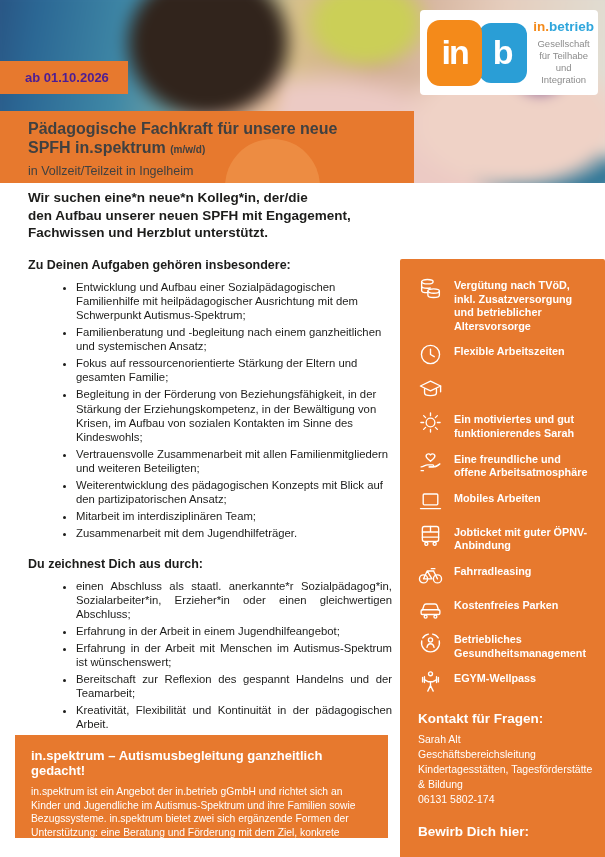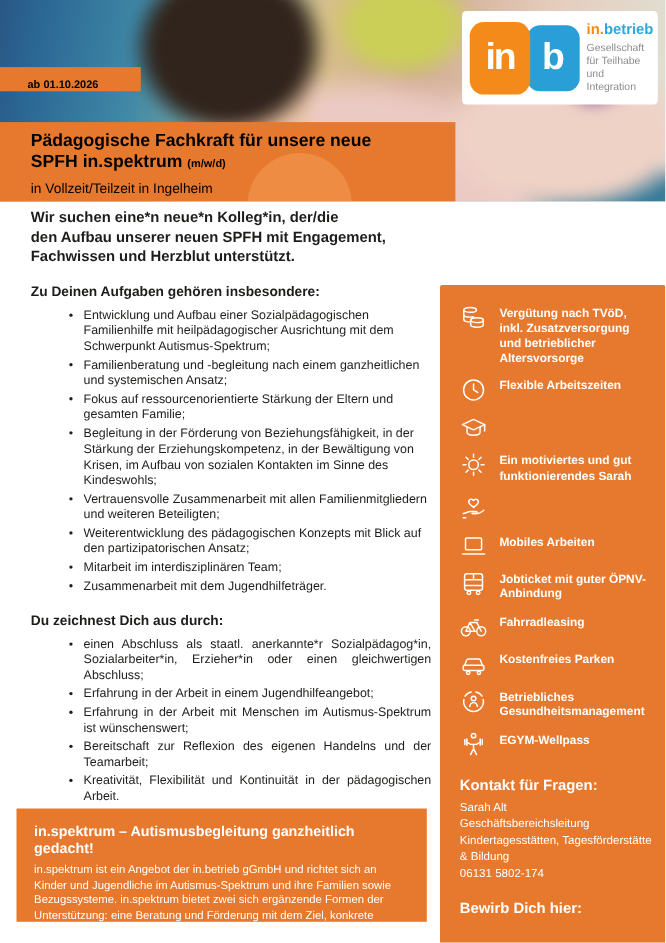--- a/index.html
+++ b/index.html
@@ -13,39 +13,39 @@
       radial-gradient(circle at 552px 78px, #7b4e8e 0 20px, rgba(123,78,142,0) 34px),
       radial-gradient(ellipse 125px 115px at 220px 55px, #31241c 0 55%, rgba(49,36,28,0) 72%),
       radial-gradient(ellipse 55px 72px at 262px 100px, #e6c1a4 0 50%, rgba(230,193,164,0) 70%),
       radial-gradient(ellipse 95px 70px at 378px 35px, #cbcf57 0 45%, rgba(203,207,87,0) 72%),
       radial-gradient(ellipse 160px 95px at 528px 135px, #efd2c6 0 55%, rgba(239,210,198,0) 76%),
       radial-gradient(ellipse 240px 145px at 335px 190px, #eccac4 0 60%, rgba(236,202,196,0) 80%),
       radial-gradient(ellipse 120px 40px at 560px 185px, #2e7697 0 55%, rgba(46,118,151,0) 80%),
       linear-gradient(100deg,#28507f 0,#2b6794 8%,#3f88a6 22%,#79a4a2 33%,#d8c08a 47%,#cfa98f 60%,#e5cdbd 78%,#dfe3da 100%);}
 
   
-  .badge{position:absolute;left:0;top:61px;width:128px;height:22px;box-sizing:border-box;
-         background:var(--orange);color:#000000;font-size:10px;font-weight:bold;
+  .badge{position:absolute;left:0;top:61px;width:128px;height:33px;box-sizing:border-box;
+         background:var(--orange);color:#4c1d95;font-size:13px;font-weight:bold;
          line-height:33px;padding-left:25px;}
 
   
   .logo-card{position:absolute;left:420px;top:10px;width:178px;height:85px;background:#fff;
              border-radius:4px;display:flex;align-items:center;padding:0 4px 0 7px;box-sizing:border-box;}
   .tile{display:flex;align-items:center;justify-content:center;color:#fff;font-weight:bold;}
   .tile-in{width:62px;height:66px;background:#F48A1A;border-radius:13px;font-size:34px;letter-spacing:-2px;z-index:2;}
   .tile-b{width:54px;height:60px;background:#2A9ED6;border-radius:12px;font-size:34px;margin-left:-3px;z-index:1;}
   .logo-text{margin-left:6px;line-height:1.25;}
   .brand{font-size:13.5px;font-weight:bold;}
   .brand .b-in{color:#F48A1A;}
   .brand .b-rest{color:#2FA6DC;}
-  .tagline{font-size:9.5px;color:#8c8c8c;margin-top:2px;}
+  .tagline{font-size:9.5px;color:#8c8c8c;margin-top:2px;text-align:center;}
 
   
   .banner{position:absolute;left:0;top:111px;width:414px;height:72px;box-sizing:border-box;
-          background:var(--orange);color:#000000;padding:9px 10px 0 28px;overflow:hidden;}
+          background:var(--orange);color:#404040;padding:9px 10px 0 28px;overflow:hidden;}
   .banner::after{content:"";position:absolute;left:225px;top:28px;width:95px;height:95px;border-radius:50%;
           background:rgba(255,190,120,.28);}
   .banner h1{margin:0;font-size:16px;line-height:1.18;font-weight:bold;position:relative;z-index:1;}
   .banner .suffix{font-size:10px;font-weight:bold;}
   .banner .subtitle{font-size:12.5px;margin-top:6px;position:relative;z-index:1;}
 
   
   .main{position:absolute;left:28px;top:189px;width:364px;}
   .intro{font-size:13.5px;font-weight:bold;line-height:1.3;white-space:pre-line;margin:0;}
   .sec-head{font-size:12.5px;font-weight:bold;margin:16px 0 0 0;}
@@ -114,21 +114,21 @@
         <li>Weiterentwicklung des pädagogischen Konzepts mit Blick auf den partizipatorischen Ansatz;</li>
         <li>Mitarbeit im interdisziplinären Team;</li>
         <li>Zusammenarbeit mit dem Jugendhilfeträger.</li>
       </ul>
 
     <h3 class="sec-head">Du zeichnest Dich aus durch:</h3>
     <ul class="bullets justify">
         <li>einen Abschluss als staatl. anerkannte*r Sozialpädagog*in, Sozialarbeiter*in, Erzieher*in oder einen gleichwertigen Abschluss;</li>
         <li>Erfahrung in der Arbeit in einem Jugendhilfeangebot;</li>
         <li>Erfahrung in der Arbeit mit Menschen im Autismus-Spektrum ist wünschenswert;</li>
-        <li>Bereitschaft zur Reflexion des eigenen Handelns und der Teamarbeit;</li>
+        <li>Bereitschaft zur Reflexion des gespannt Handelns und der Teamarbeit;</li>
         <li>Kreativität, Flexibilität und Kontinuität in der pädagogischen Arbeit.</li>
       </ul>
 
     <p class="closing">Wir freuen uns, wenn Du bei uns mitarbeiten möchtest und sind gespannt auf Deine Bewerbung!</p>
   </div>
 
   <div class="about">
     <h2>in.spektrum – Autismusbegleitung ganzheitlich gedacht!</h2>
     <p>in.spektrum ist ein Angebot der in.betrieb gGmbH und richtet sich an Kinder und Jugendliche im Autismus-Spektrum und ihre Familien sowie Bezugssysteme. in.spektrum bietet zwei sich ergänzende Formen der Unterstützung: eine Beratung und Förderung mit dem Ziel, konkrete Strategien für den Alltag zu entwickeln, sowie eine beratende und begleitende Hilfe (SPFH), um das Miteinander der Familie zu stärken. in.spektrum arbeitet überwiegend aufsuchend und hat seinen Sitz in Ingelheim.</p>
   </div>
@@ -175,20 +175,21 @@
       </div>
         <div class="benefit">
         <span class="b-icon">
             <svg viewBox="0 0 24 24" fill="none" stroke="#fff" stroke-width="1.3" stroke-linecap="round" stroke-linejoin="round">
               <path d="M12 4.8c.9-1.5 3.2-1.5 4 .1.6 1.2 0 2.4-1.3 3.6L12 10.8 9.3 8.5C8 7.3 7.4 6.1 8 4.9c.8-1.6 3.1-1.6 4-.1z"></path>
               <path d="M3 16.2c2.4-.2 3.8-1.9 6.2-1.9h5c1.2 0 1.2 1.9 0 1.9h-3.4"></path>
               <path d="M10.8 16.2h4.4c2 0 3.9-1.4 5.8-2.9"></path>
               <path d="M3 19.8h2.2"></path>
             </svg>
           </span>
+        <span class="b-label">Eine freundliche und offene Arbeitsatmosphäre</span>
       </div>
         <div class="benefit">
         <span class="b-icon">
             <svg viewBox="0 0 24 24" fill="none" stroke="#fff" stroke-width="1.3" stroke-linecap="round" stroke-linejoin="round">
               <rect x="5" y="4.8" width="14" height="10.4" rx="1"></rect>
               <path d="M2.4 18.8h19.2"></path>
             </svg>
           </span>
         <span class="b-label">Mobiles Arbeiten</span>
       </div>

